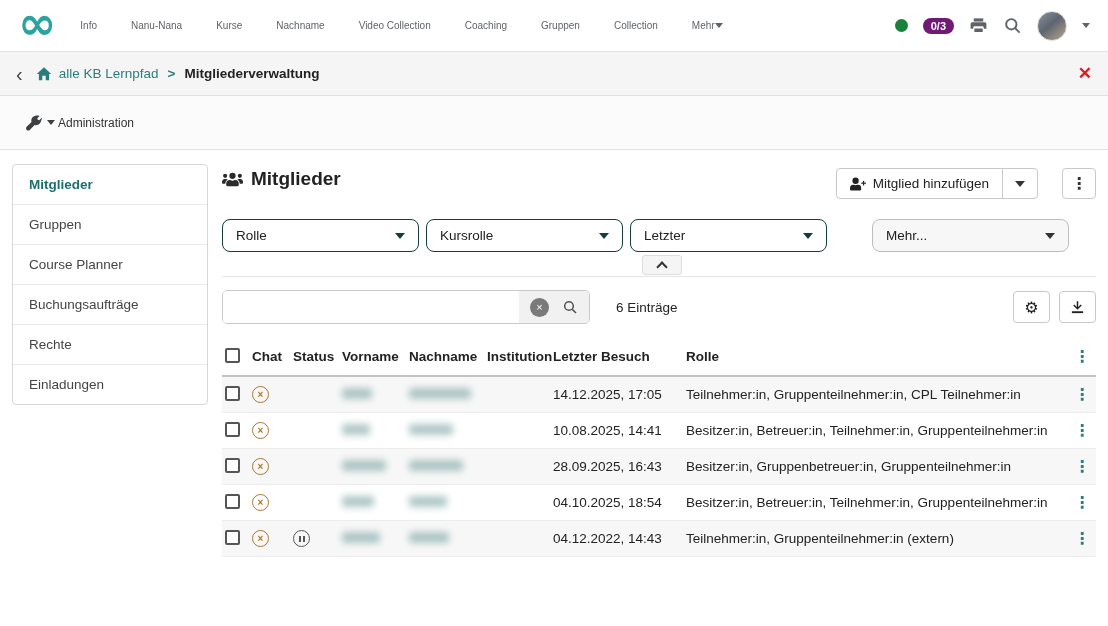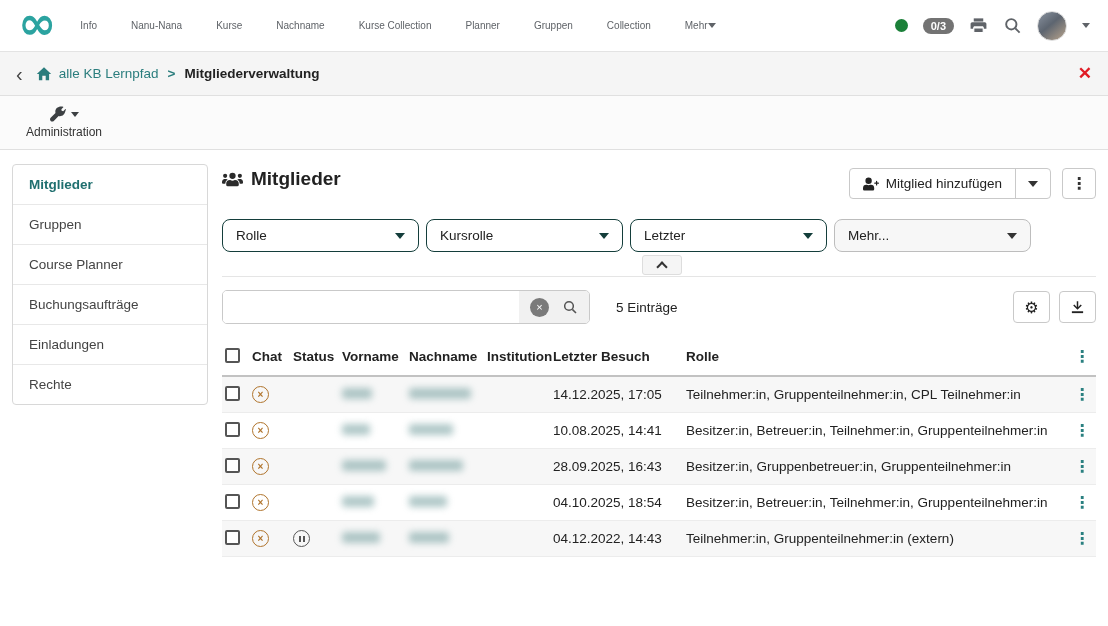--- a/index.html
+++ b/index.html
@@ -11,57 +11,57 @@
     border-bottom:1px solid #e3e3e3; background:#fff; }
   .logo { font-family:"DejaVu Sans", sans-serif; font-size:46px; font-weight:bold;
     color:#2ba3a0; line-height:40px; margin-right:24px; margin-top:-6px; }
   .navitems { display:flex; align-items:flex-end; gap:34px; font-size:10px; color:#5f6368; }
   .navitem { cursor:pointer; white-space:nowrap; }
   .navitem.more { display:flex; align-items:center; gap:0; }
   .caret-down { width:0; height:0; border-left:4px solid transparent;
     border-right:4px solid transparent; border-top:5px solid #5f6368; }
   .nav-right { margin-left:auto; display:flex; align-items:center; gap:15px; }
   .presence-dot { width:13px; height:13px; border-radius:50%; background:#1b8039; }
-  .badge { background:#737373; color:#fff; font-size:11px; font-weight:bold;
+  .badge { background:#701a75; color:#fff; font-size:11px; font-weight:bold;
     border-radius:9px; padding:2px 8px; }
   .iconbtn { display:flex; align-items:center; cursor:pointer; }
   .avatar { width:30px; height:30px; border-radius:50%;
     background:linear-gradient(140deg,#8a93a0 0%,#5d6570 45%,#b9a48c 100%);
     border:1px solid #ddd; }
 
   
   .crumbbar { height:44px; background:#f5f5f5; border-bottom:1px solid #e0e0e0;
     display:flex; align-items:center; padding:0 16px; gap:9px; font-size:13.5px; }
   .back-chevron { font-size:20px; color:#444; line-height:1; cursor:pointer; margin-right:4px; }
   .crumb-link { color:#2a7d7d; cursor:pointer; display:flex; align-items:center; gap:7px; }
   .crumb-sep { color:#2a7d7d; font-weight:bold; }
   .crumb-current { font-weight:bold; color:#222; }
   .crumb-close { margin-left:auto; color:#e01b24; font-weight:900; font-size:17px; cursor:pointer; }
 
   
   .adminbar { height:54px; background:#fbfbfb; border-bottom:1px solid #e0e0e0;
     display:flex; align-items:center; padding-left:26px; }
-  .adminbtn { display:flex; flex-direction:column; align-items:center; gap:3px;
+  .adminbtn { display:flex; align-items:center; gap:3px;
     font-size:12px; color:#333; cursor:pointer; }
   .adminbtn .toolrow { display:flex; align-items:center; gap:5px; }
 
   
   .content { display:flex; padding:14px 12px 0 12px; gap:14px; }
   .sidebar { width:196px; background:#fff; border:1px solid #d8d8d8; border-radius:4px;
     align-self:flex-start; overflow:hidden; }
   .sideitem { padding:12px 16px; font-size:13.5px; color:#444;
     border-bottom:1px solid #e8e8e8; cursor:pointer; }
   .sideitem:last-child { border-bottom:none; }
   .sideitem.active { color:#1f6f6f; font-weight:bold; }
   .main { flex:1; min-width:0; }
 
   
   .mainhead { display:flex; justify-content:space-between; align-items:flex-start; margin:4px 0 20px; }
   .pagetitle { display:flex; align-items:center; gap:8px; font-size:19px; font-weight:bold; color:#222; }
-  .actions { display:flex; gap:11px; }
+  .actions { display:flex; gap:24px; }
   .splitbtn { display:flex; border:1px solid #c9c9c9; border-radius:4px; overflow:hidden; background:#fff; }
   .splitbtn .mainpart { display:flex; align-items:center; gap:7px; padding:7px 13px;
     font-size:13.5px; color:#222; cursor:pointer; }
   .splitbtn .caretpart { display:flex; align-items:center; padding:0 12px;
     border-left:1px solid #c9c9c9; cursor:pointer; }
   .caret-dark { width:0; height:0; border-left:5px solid transparent;
     border-right:5px solid transparent; border-top:6px solid #333; }
   .kebabbtn { width:34px; border:1px solid #c9c9c9; border-radius:4px; background:#fff;
     display:flex; align-items:center; justify-content:center; cursor:pointer;
     font-size:16px; font-weight:bold; color:#333; font-family:"DejaVu Sans",sans-serif; }
@@ -69,21 +69,21 @@
   
   .tabs { display:flex; gap:27px; font-size:13.5px; }
   .tab { color:#2a7d7d; padding-bottom:9px; border-bottom:3px solid transparent; cursor:pointer; }
   .tab.active { color:#215f5f; border-bottom-color:#215f5f; }
 
   
   .filters { display:flex; gap:7px; margin-top:15px; }
   .filterbtn { width:197px; height:33px; border:1.5px solid #143e3b; border-radius:8px;
     background:#fff; display:flex; align-items:center; justify-content:space-between;
     padding:0 13px; font-size:13.5px; color:#222; cursor:pointer; }
-  .filterbtn.muted { border:1px solid #bdbdbd; background:#f7f7f7; }
+  .filterbtn.muted { border:1px solid #bdbdbd; background:#f7f7f7;margin-left:38px; }
   .filter-caret { width:0; height:0; border-left:5px solid transparent;
     border-right:5px solid transparent; border-top:6px solid #143e3b; }
   .filterbtn.muted .filter-caret { border-top-color:#333; }
 
   .collapse-row { position:relative; height:24px; }
   .collapsebtn { position:absolute; left:420px; top:3px; width:40px; height:20px;
     background:#f5f5f5; border:1px solid #ddd; border-radius:3px;
     display:flex; align-items:center; justify-content:center; cursor:pointer; }
   .chev-up { width:8px; height:8px; border-left:2px solid #333; border-top:2px solid #333;
     transform:rotate(45deg); margin-top:4px; }
@@ -130,22 +130,22 @@
 </head>
 <body>
 
 <div class="topnav">
   <span class="logo">∞</span>
   <div class="navitems">
     <span class="navitem">Info</span>
     <span class="navitem">Nanu-Nana</span>
     <span class="navitem">Kurse</span>
     <span class="navitem">Nachname</span>
-    <span class="navitem">Kurse Collection</span>
-    <span class="navitem">Planner</span>
+    <span class="navitem">Video Collection</span>
+    <span class="navitem">Coaching</span>
     <span class="navitem">Gruppen</span>
     <span class="navitem">Collection</span>
     <span class="navitem more">
       <span>Mehr</span>
       <span class="caret-down"></span>
     </span>
   </div>
   <div class="nav-right">
     <span class="presence-dot"></span>
     <span class="badge">0/3</span>
@@ -192,22 +192,22 @@
   </div>
 </div>
 
 <div class="content">
 
   <div class="sidebar">
     <div class="sideitem active">Mitglieder</div>
     <div class="sideitem">Gruppen</div>
     <div class="sideitem">Course Planner</div>
     <div class="sideitem">Buchungsaufträge</div>
+    <div class="sideitem">Rechte</div>
     <div class="sideitem">Einladungen</div>
-    <div class="sideitem">Rechte</div>
   </div>
 
   <div class="main">
 
     <div class="mainhead">
       <div class="pagetitle">
         <svg width="21" height="18" viewBox="0 0 640 512" fill="#2b2b2b">
           <path d="M96 224a64 64 0 1 0 0-128 64 64 0 0 0 0 128zm448 0a64 64 0 1 0 0-128 64 64 0 0 0 0 128zm32 32h-64a64 64 0 0 0-45 18.5A146.3 146.3 0 0 1 542 400h66a32 32 0 0 0 32-32v-16a96 96 0 0 0-64-96zM320 256a96 96 0 1 0 0-192 96 96 0 0 0 0 192zm76.8 32h-8.3a134 134 0 0 1-136.9 0h-8.3A115.2 115.2 0 0 0 128 403.2V432a48 48 0 0 0 48 48h288a48 48 0 0 0 48-48v-28.8A115.2 115.2 0 0 0 396.8 288zM173.1 274.6A64 64 0 0 0 128 256H64a96 96 0 0 0-64 96v16a32 32 0 0 0 32 32h65.9a146.6 146.6 0 0 1 75.2-125.4z"></path>
         </svg>
         <span>Mitglieder</span>
@@ -261,21 +261,21 @@
         <div class="search-tools">
           <span class="clearbtn">×</span>
           <span>
             <svg width="16" height="16" viewBox="0 0 24 24" fill="none" stroke="#555" stroke-width="2.3">
               <circle cx="10.5" cy="10.5" r="6.5"></circle>
                 <line x1="15.5" y1="15.5" x2="21" y2="21"></line>
             </svg>
           </span>
         </div>
       </div>
-      <span class="entries">5 Einträge</span>
+      <span class="entries">6 Einträge</span>
       <div class="tabletools">
         <div class="toolbtn">
           <span>⚙</span>
         </div>
         <div class="toolbtn">
           <svg width="15" height="15" viewBox="0 0 24 24" fill="none" stroke="#222" stroke-width="2.4">
             <line x1="12" y1="2" x2="12" y2="13"></line>
               <polyline points="6,8 12,14 18,8"></polyline>
               <path d="M3 18 h18 v3 H3 Z" fill="#222" stroke="none"></path>
           </svg>

